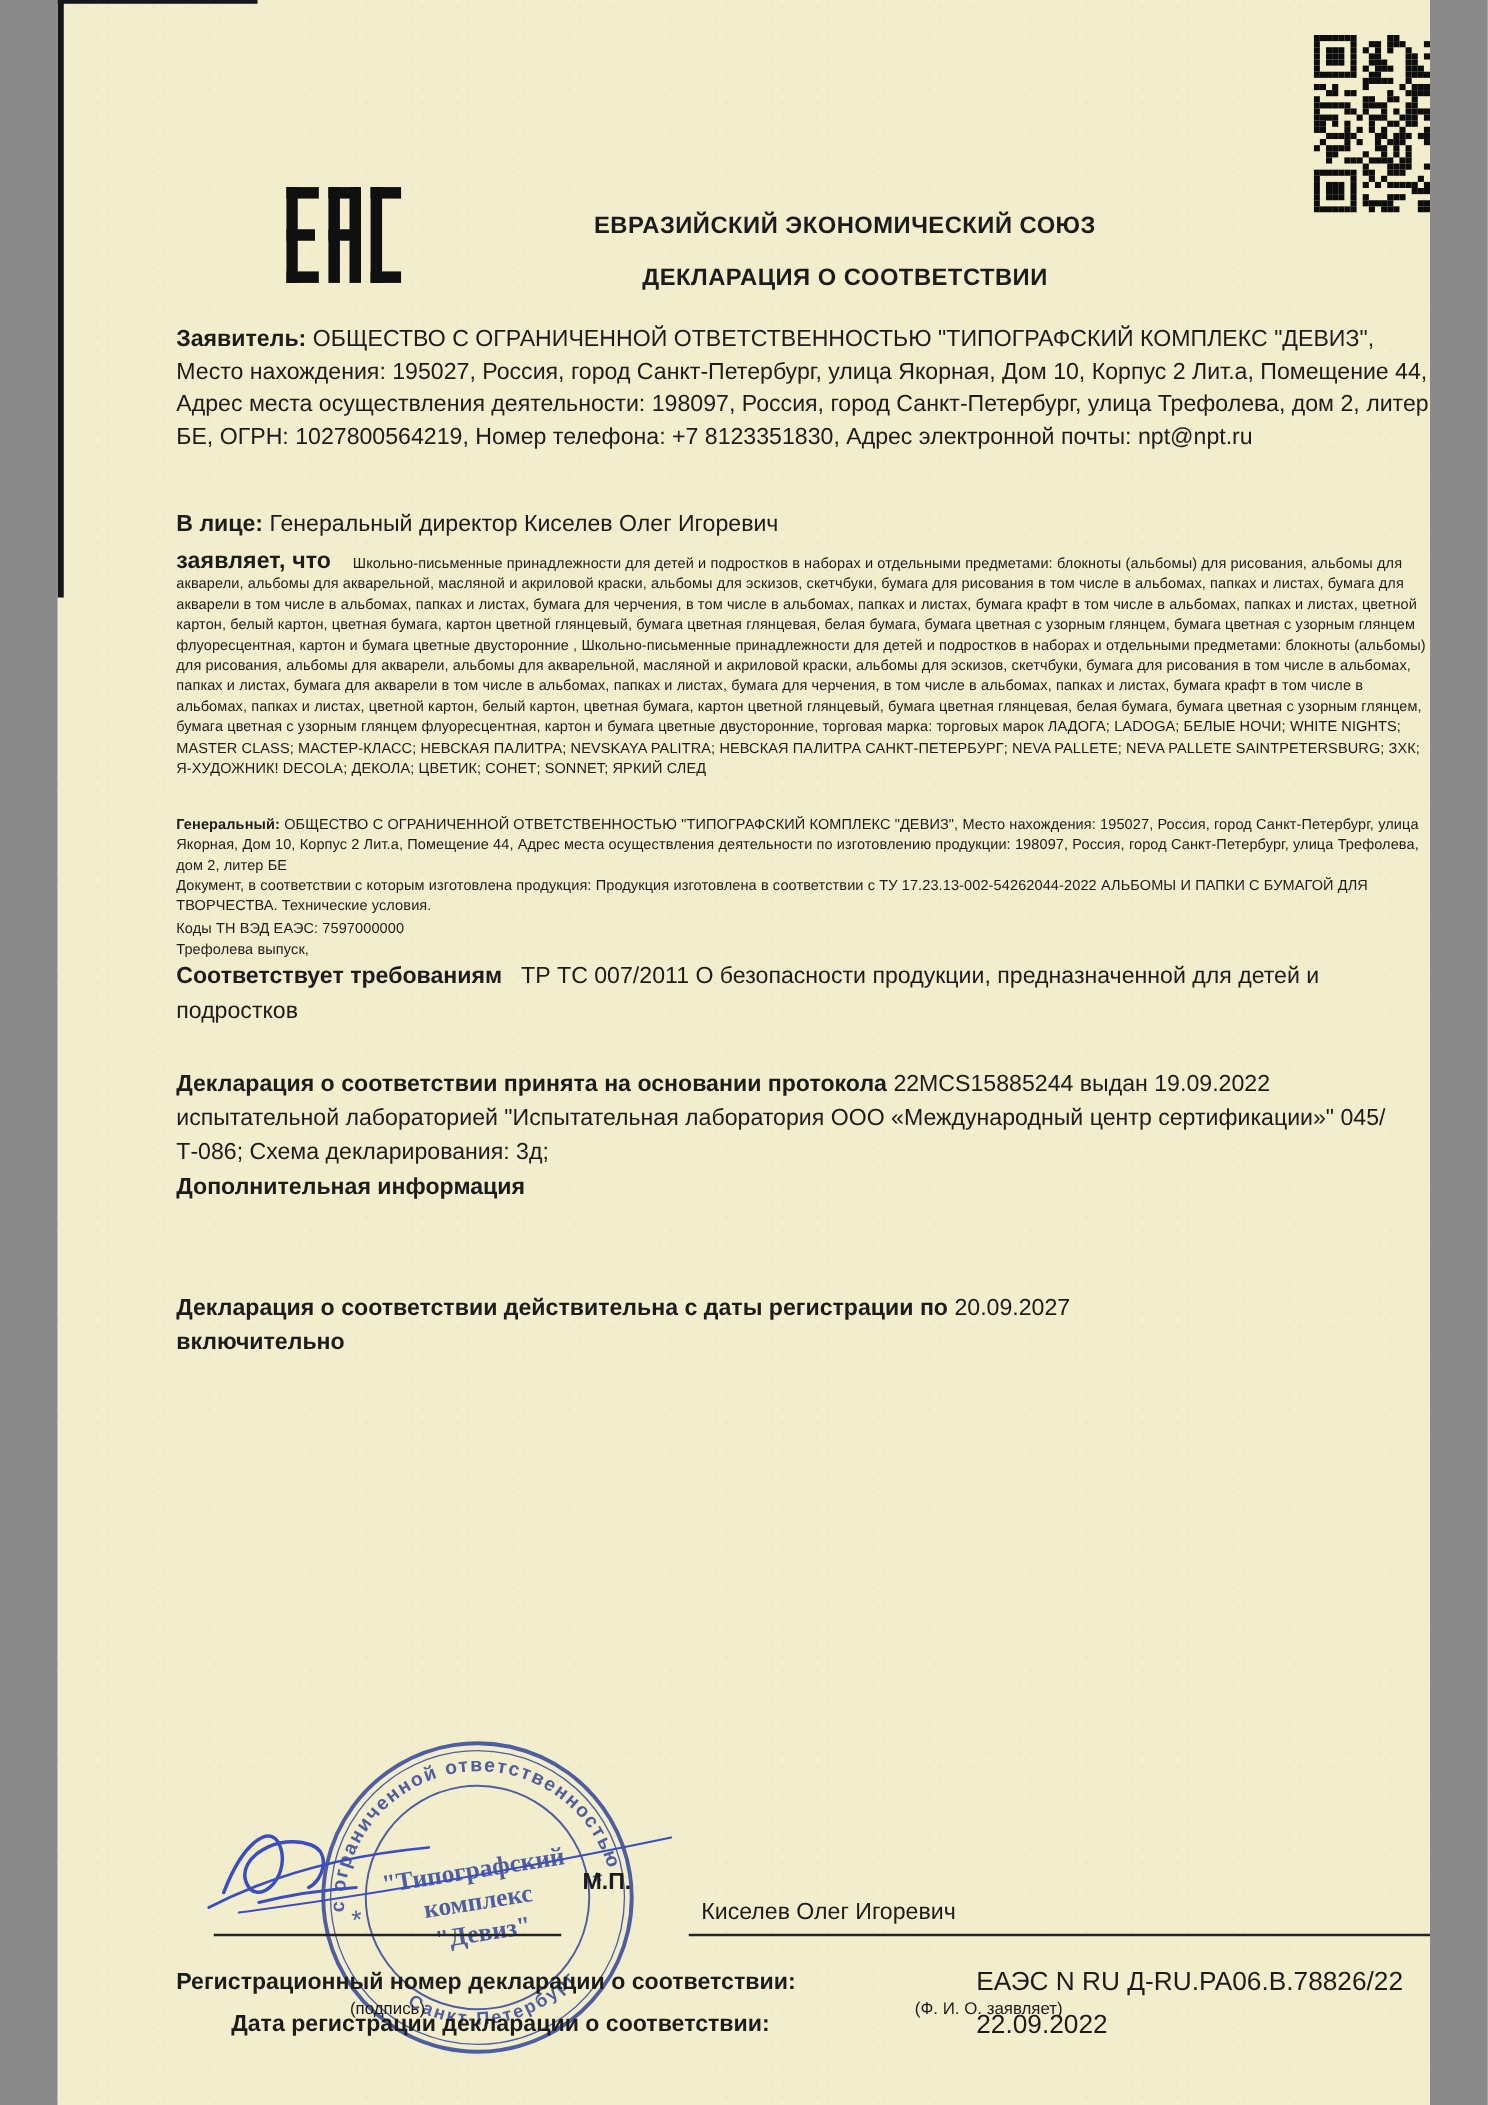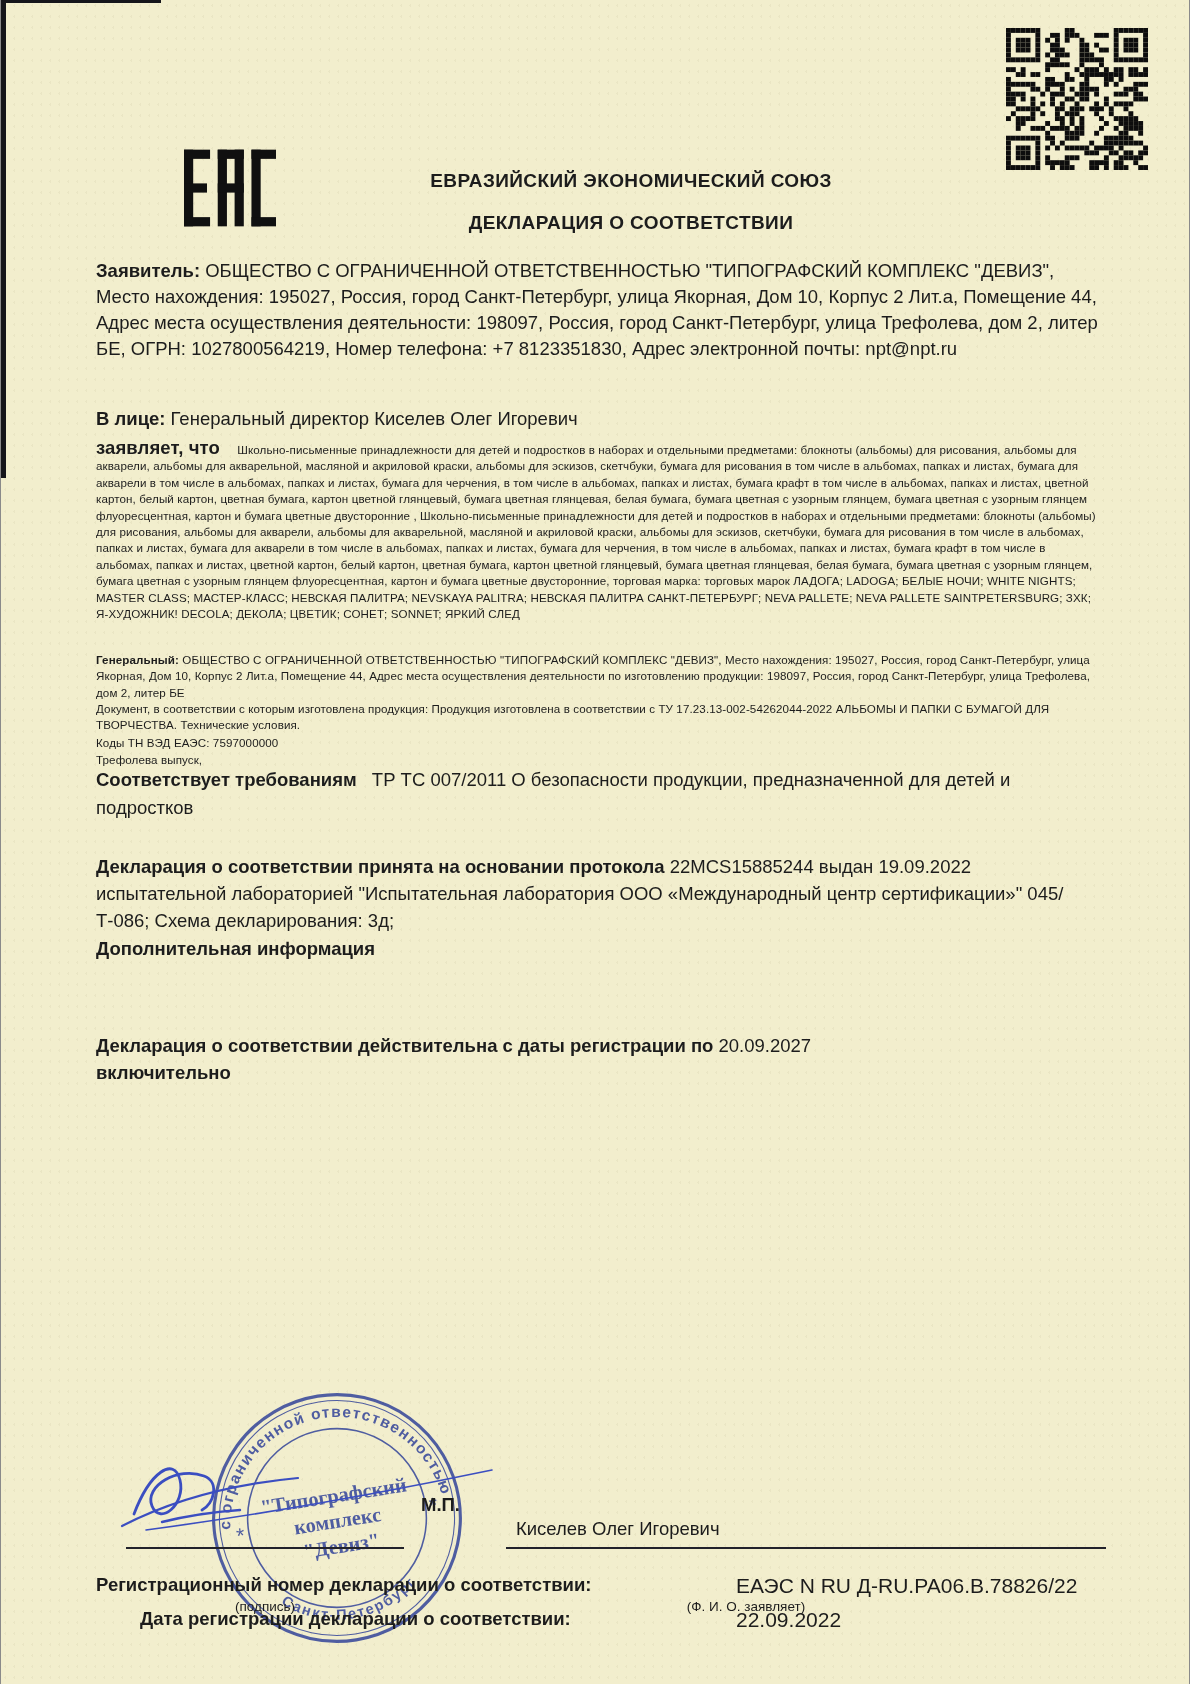--- a/index.html
+++ b/index.html
@@ -2,21 +2,21 @@
 <html style="--paper: #f2eecd; --ink: #1c1c1c; --stamp: #3b4ec1;"><head>
 <meta charset="utf-8">
 <style>
   :root{
     --paper:#f2eecd;
     --ink:#1c1c1c;
     --stamp:#3b4ec1;
   }
   html,body{margin:0;padding:0;background:#8a8a8a;}
   .page{
-    position:relative;width:1188px;height:1684px;margin:0 auto;
+    position:relative;width:1098px;height:1684px;margin:0 auto;
     background:var(--paper);
     background-image:radial-gradient(rgba(80,70,20,0.05) 1px, transparent 1px);
     background-size:9px 11px;
     font-family:"Liberation Sans", sans-serif;
     color:var(--ink);
     overflow:hidden;
   }
   .abs{position:absolute;}
   .big{font-size:18.5px;line-height:26px;}
   .small{font-size:11.6px;line-height:16.4px;letter-spacing:0.1px;}

